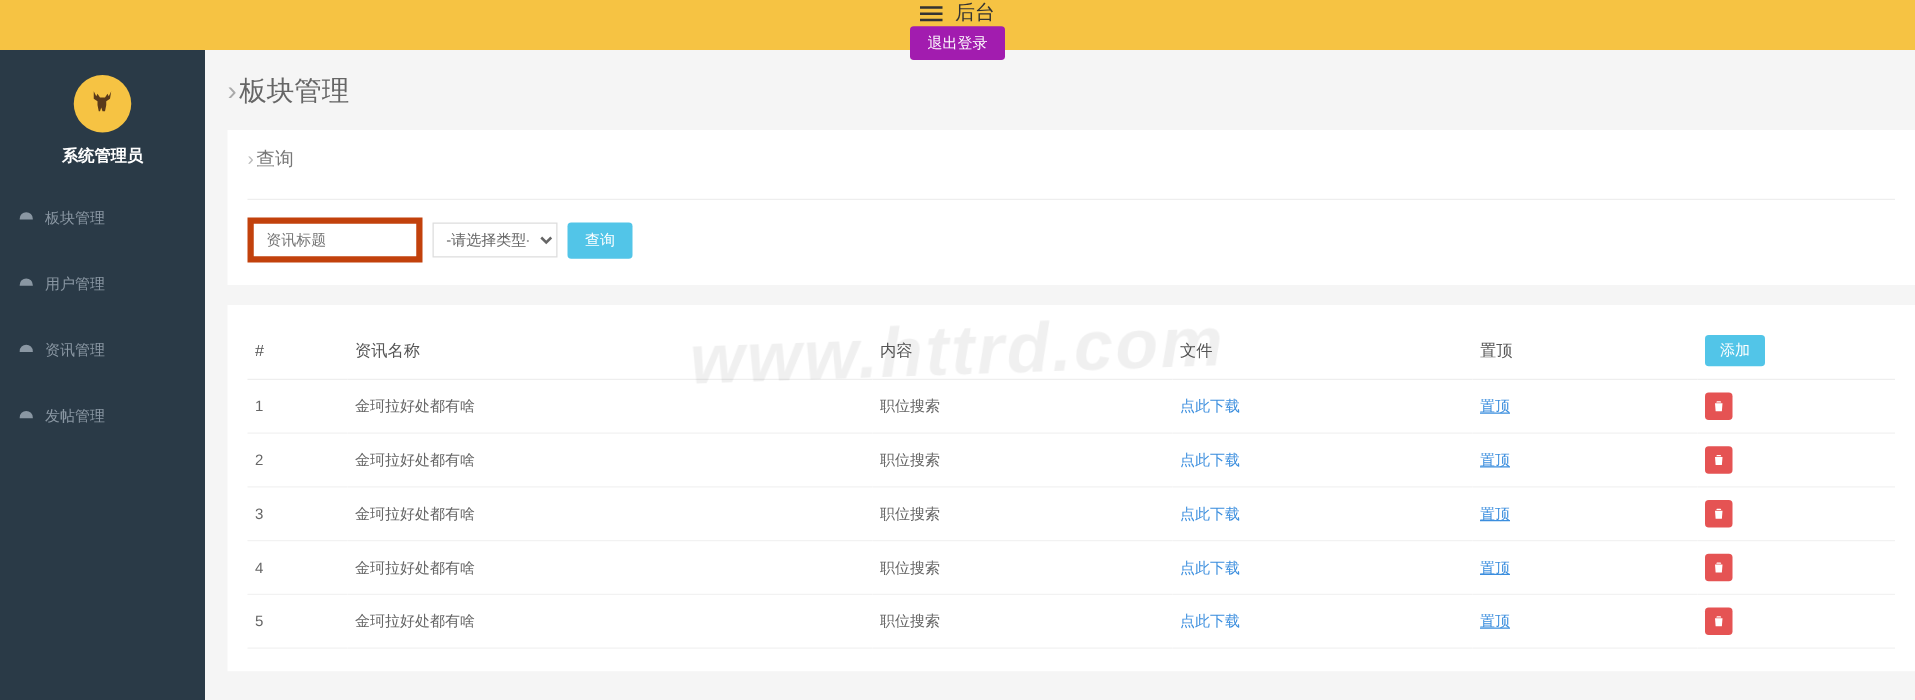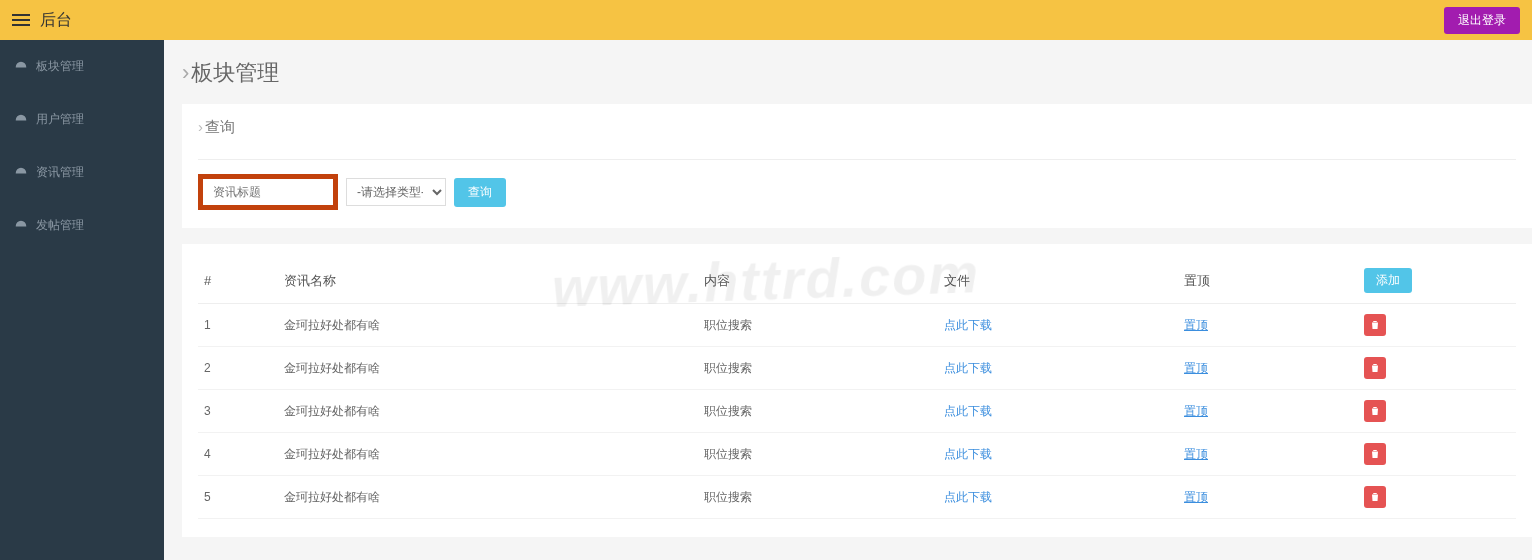--- a/index.html
+++ b/index.html
@@ -1,18 +1,18 @@
 <!DOCTYPE html>
 <html><head>
 <meta charset="utf-8">
 <style>
 * { margin: 0; padding: 0; box-sizing: border-box; }
 body { font-family: "Microsoft YaHei", Arial, sans-serif; font-size: 13px; background: #f5f5f5; color: #555; }
 
-.header { background: #f6c343; height: 40px; display: flex; align-items: center; padding: 0 12px; justify-content: space-between; }
+.header { background: #f6c343; height: 40px; display: flex; align-items: center; padding: 0 12px; justify-content: space-between; flex-direction: column; }
 .header-left { display: flex; align-items: center; gap: 10px; }
 .hamburger { cursor: pointer; display: flex; flex-direction: column; gap: 3px; }
 .hamburger span { width: 18px; height: 2px; background: #333; display: block; }
 .header-title { font-size: 16px; color: #333; font-weight: 500; }
 .logout-btn { background: #a21caf; color: #fff; border: none; padding: 5px 14px; border-radius: 3px; font-size: 12px; cursor: pointer; }
 
 .layout { display: flex; min-height: calc(100vh - 40px); }
 
 .sidebar { width: 164px; background: #2a3a47; color: #aab5bf; }
 .profile { text-align: center; padding: 20px 0 14px; }
@@ -62,20 +62,28 @@
         <span></span>
         <span></span>
       </div>
     <div class="header-title">后台</div>
   </div>
   <button class="logout-btn">退出登录</button>
 </div>
 
 <div class="layout">
   <aside class="sidebar">
+    <div class="profile">
+      <div class="avatar">
+        <svg viewBox="0 0 24 24" fill="#5a3a1a">
+            <path d="M5 2l2 4 1-2 2 3h4l2-3 1 2 2-4-1 6-3 2v3l-1 5h-2l-1-3-1 3H9l-1-5v-3l-3-2z"></path>
+          </svg>
+      </div>
+      <div class="username">系统管理员</div>
+    </div>
     <div class="nav-item">
       <svg class="nav-icon" viewBox="0 0 24 24" fill="currentColor">
           <path d="M3 12a9 9 0 0118 0v1H3v-1zm9-7a1 1 0 011 1v3a1 1 0 01-2 0V6a1 1 0 011-1z"></path>
         </svg>
       <span>板块管理</span>
     </div>
     <div class="nav-item">
       <svg class="nav-icon" viewBox="0 0 24 24" fill="currentColor">
           <path d="M3 12a9 9 0 0118 0v1H3v-1zm9-7a1 1 0 011 1v3a1 1 0 01-2 0V6a1 1 0 011-1z"></path>
         </svg>

